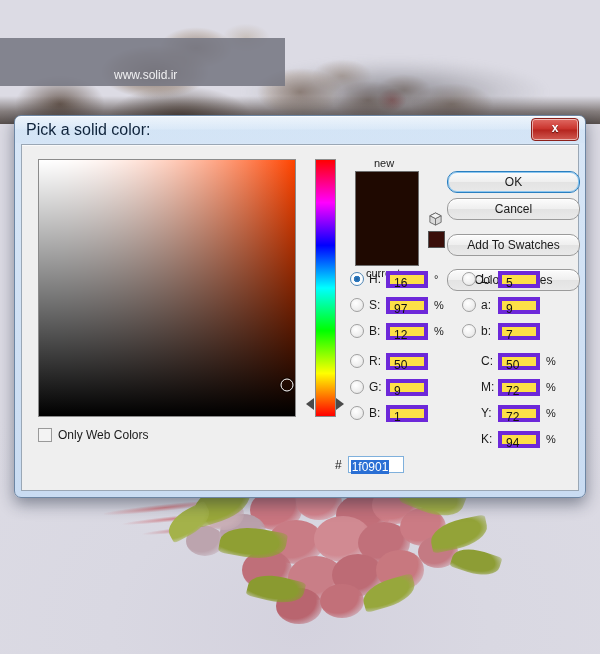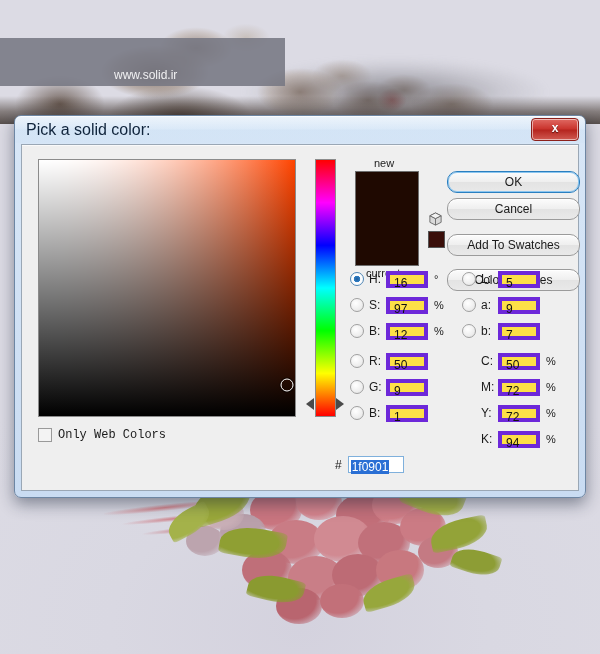--- a/index.html
+++ b/index.html
@@ -207,21 +207,21 @@
   .hex-input{
     width:56px;height:17px;border:1px solid #7fb0dc;background:#fff;
     box-sizing:border-box;padding:0 2px;line-height:17px;
   }
   .hex-sel{
     background:#2a6fd4;color:#fff;font-size:12px;padding:0 1px;
     font-family:"Liberation Sans", sans-serif;
   }
 
   
-  .webcolors{position:absolute;left:16px;top:283px;display:flex;align-items:center;cursor:pointer;font-family:Liberation Mono, monospace;}
+  .webcolors{position:absolute;left:16px;top:283px;display:flex;align-items:center;cursor:pointer;}
   .cbox{
     width:12px;height:12px;border:1px solid #9a9a9a;background:#f3f3f3;
     margin-right:6px;flex:none;
   }
   .cb-label{font-size:12px;color:#1a1a1a;}
 </style>
 </head>
 <body>
 
 <div id="bg">

